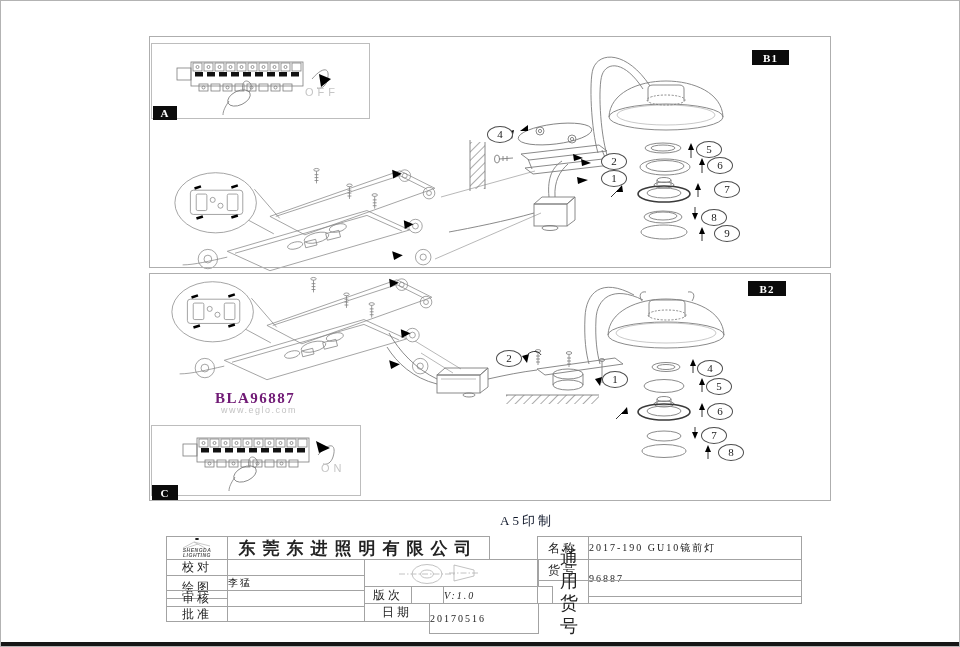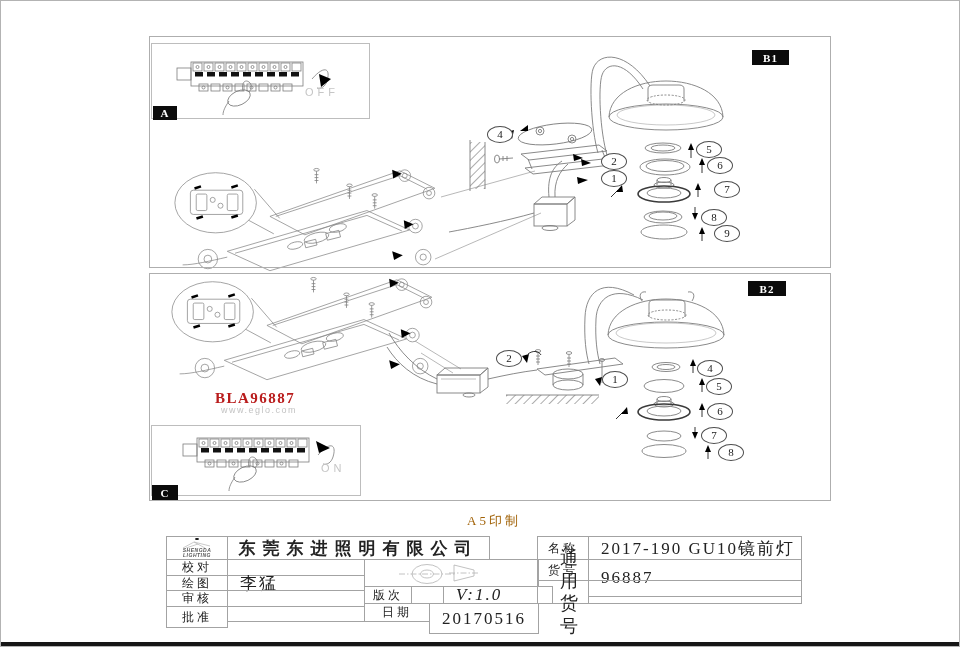--- a/index.html
+++ b/index.html
@@ -10,30 +10,30 @@
   .panel{position:absolute;border:1px solid #aeaeae;box-sizing:border-box;z-index:1;}
   .subpanel{position:absolute;border:1px solid #bdbdbd;box-sizing:border-box;z-index:1;}
   .label-box{position:absolute;background:#0b0b0b;color:#fff;z-index:3;
              font:bold 11px "Liberation Serif",serif;letter-spacing:1px;
              display:flex;align-items:center;justify-content:center;}
   .callout{position:absolute;width:24px;height:15px;border:1px solid #4d4d4d;border-radius:50%;
            background:#fff;z-index:3;font:11px "Liberation Serif",serif;color:#1a1a1a;
            text-align:center;line-height:14px;}
   .txt{position:absolute;z-index:3;white-space:nowrap;}
   .state-label{font:11px "Liberation Sans",sans-serif;color:#c6c6c6;letter-spacing:4px;}
-  .model-code{font:bold 15px "Liberation Serif",serif;color:#b91c1c;letter-spacing:1.5px;}
+  .model-code{font:bold 15px "Liberation Serif",serif;color:#701a75;letter-spacing:1.5px;}
   .website{font:9px "Liberation Sans",sans-serif;color:#c3c3c3;letter-spacing:1.5px;}
-  .print-note{font:13px "Liberation Serif",serif;color:#a16207;letter-spacing:3px;}
+  .print-note{font:13px "Liberation Serif",serif;color:#0f172a;letter-spacing:3px;margin-left:33px;}
   .cell{position:absolute;border:1px solid #a3a3a3;box-sizing:border-box;z-index:2;
         display:flex;align-items:center;background:transparent;color:#222;}
   .cell.lbl{justify-content:center;font-size:12px;letter-spacing:3px;text-align:center;}
   .cell.lbl-wrap{justify-content:center;font-size:18px;letter-spacing:2px;text-align:right;
                  white-space:normal;line-height:1.25;}
   .cell.lbl-wrap .w{width:34px;}
-  .cell.val{padding-left:12px;font-size:17px;letter-spacing:2px;}
+  .cell.val{font-size:10px;letter-spacing:2px;}
   .cell.company{justify-content:center;font-size:17px;font-weight:bold;letter-spacing:7px;}
   .logo-cell{flex-direction:column;justify-content:center;padding-top:1px;}
   .logo-dot{width:4px;height:3px;background:#111;border-radius:50%;margin-bottom:1px;}
   .logo-t{font:bold italic 5px "Liberation Sans",sans-serif;color:#555;letter-spacing:.5px;line-height:1.15;}
 </style>
 </head>
 <body>
 
 <div class="page">
 
@@ -361,25 +361,25 @@
     </svg>
     <span class="logo-t">SHENGDA</span>
     <span class="logo-t">LIGHTING</span>
   </div>
   <div class="cell company" style="left:226px;top:535px;width:263px;height:24px;">东莞东进照明有限公司</div>
   <div class="cell lbl" style="left:536px;top:535px;width:52px;height:24px;">名称</div>
   <div class="cell val" style="left:587px;top:535px;width:214px;height:24px;">2017-190 GU10镜前灯</div>
 
   <div class="cell lbl" style="left:165px;top:558px;width:62px;height:17px;">校对</div>
   <div class="cell val" style="left:226px;top:558px;width:138px;height:17px;"></div>
-  <div class="cell lbl" style="left:165px;top:574px;width:62px;height:16px;text-align:right;">绘图</div>
+  <div class="cell lbl" style="left:165px;top:574px;width:62px;height:24px;text-align:right;">绘图</div>
   <div class="cell val" style="left:226px;top:574px;width:138px;height:16px;">李猛</div>
   <div class="cell lbl" style="left:165px;top:589px;width:62px;height:17px;">审核</div>
   <div class="cell val" style="left:226px;top:589px;width:138px;height:17px;"></div>
-  <div class="cell lbl" style="left:165px;top:605px;width:62px;height:22px;text-align:center;">批准</div>
+  <div class="cell lbl" style="left:165px;top:605px;width:62px;height:16px;text-align:center;">批准</div>
   <div class="cell val" style="left:226px;top:605px;width:138px;height:16px;"></div>
 
   <div class="cell" style="left:363px;top:558px;width:175px;height:28px;"></div>
   <div class="cell lbl" style="left:363px;top:585px;width:48px;height:18px;">版次</div>
   <div class="cell val" style="left:442px;top:585px;width:110px;height:18px;font-style:italic;">V:1.0</div>
   <div class="cell lbl" style="left:363px;top:602px;width:66px;height:19px;">日期</div>
   <div class="cell val" style="left:428px;top:602px;width:110px;height:31px;">20170516</div>
 
   <div class="cell lbl" style="left:536px;top:558px;width:52px;height:22px;">货号</div>
   <div class="cell val" style="left:587px;top:558px;width:214px;height:38px;">96887</div>

